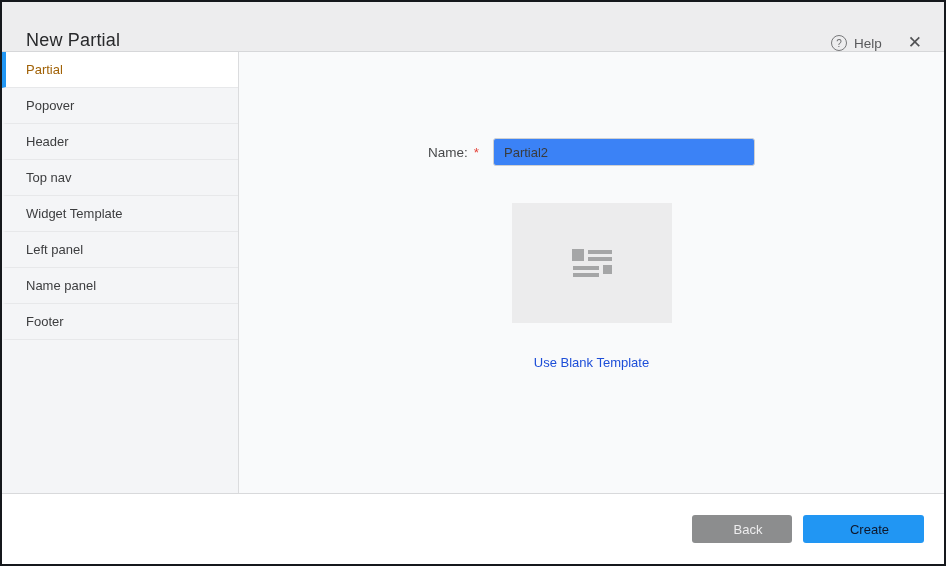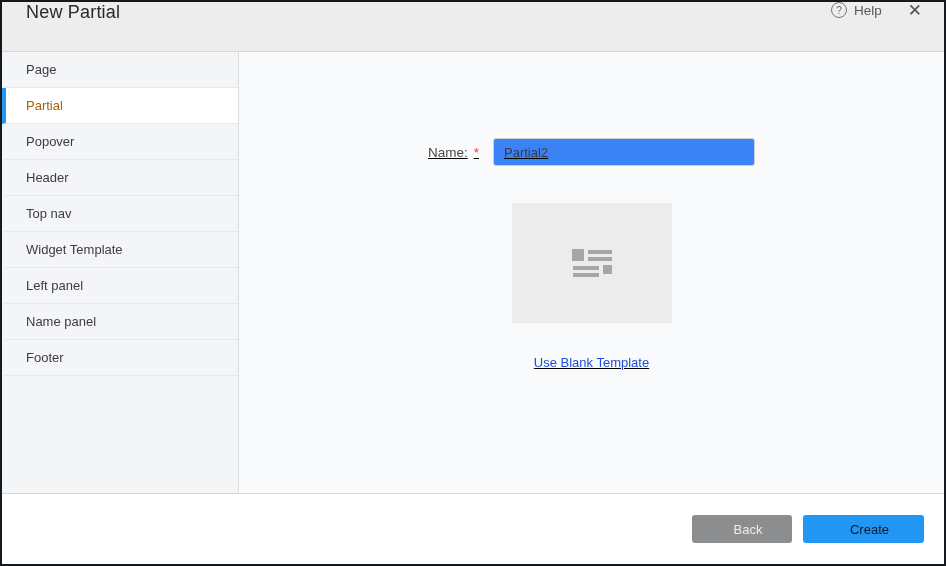--- a/index.html
+++ b/index.html
@@ -13,21 +13,21 @@
     border: 2px solid #15181c;
     background: #fff;
     display: flex; flex-direction: column;
     overflow: hidden;
   }
   
   .titlebar {
     height: 50px; flex: 0 0 50px;
     background: #ededee;
     border-bottom: 1px solid #d6d7d9;
-    display: flex; align-items: flex-start;
+    display: flex; align-items: flex-end;
     padding: 0 22px 0 24px;
   }
   .titlebar .title {
     font-size: 18px; font-weight: 500; color: #28292b;
     letter-spacing: .2px;
   }
   .titlebar .spacer { flex: 1; }
   .help-wrap {
     display: flex; align-items: center; gap: 7px;
     color: #5e5f61; cursor: pointer; margin-right: 26px;
@@ -62,21 +62,21 @@
     margin-left: -0px; padding-left: 20px;
   }
   .side-item.selected {
     background: #ffffff;
     color: #a16207;
     border-left: 4px solid #2196f3;
   }
   .main {
     flex: 1;
     background: #f9fafb;
-    display: flex; flex-direction: column; align-items: center; text-decoration: underline;
+    display: flex; flex-direction: column; align-items: center;
   }
   .name-row {
     margin-top: 86px;
     display: flex; align-items: center;
   }
   .name-label {
     font-size: 13.5px; color: #48494b; margin-right: 6px;
   }
   .required-star { color: #e5433a; font-size: 13.5px; margin-right: 14px; }
   .name-input {
@@ -137,21 +137,20 @@
     <div class="help-wrap">
       <span class="help-circle">?</span>
       <span class="help-text">Help</span>
     </div>
     <div class="close-btn">✕</div>
   </div>
 
   <div class="body-row">
 
     <div class="sidebar">
-      <div class="side-item">Page</div>
       <div class="side-item selected">Partial</div>
       <div class="side-item">Popover</div>
       <div class="side-item">Header</div>
       <div class="side-item">Top nav</div>
       <div class="side-item">Widget Template</div>
       <div class="side-item">Left panel</div>
       <div class="side-item">Name panel</div>
       <div class="side-item">Footer</div>
     </div>
 

